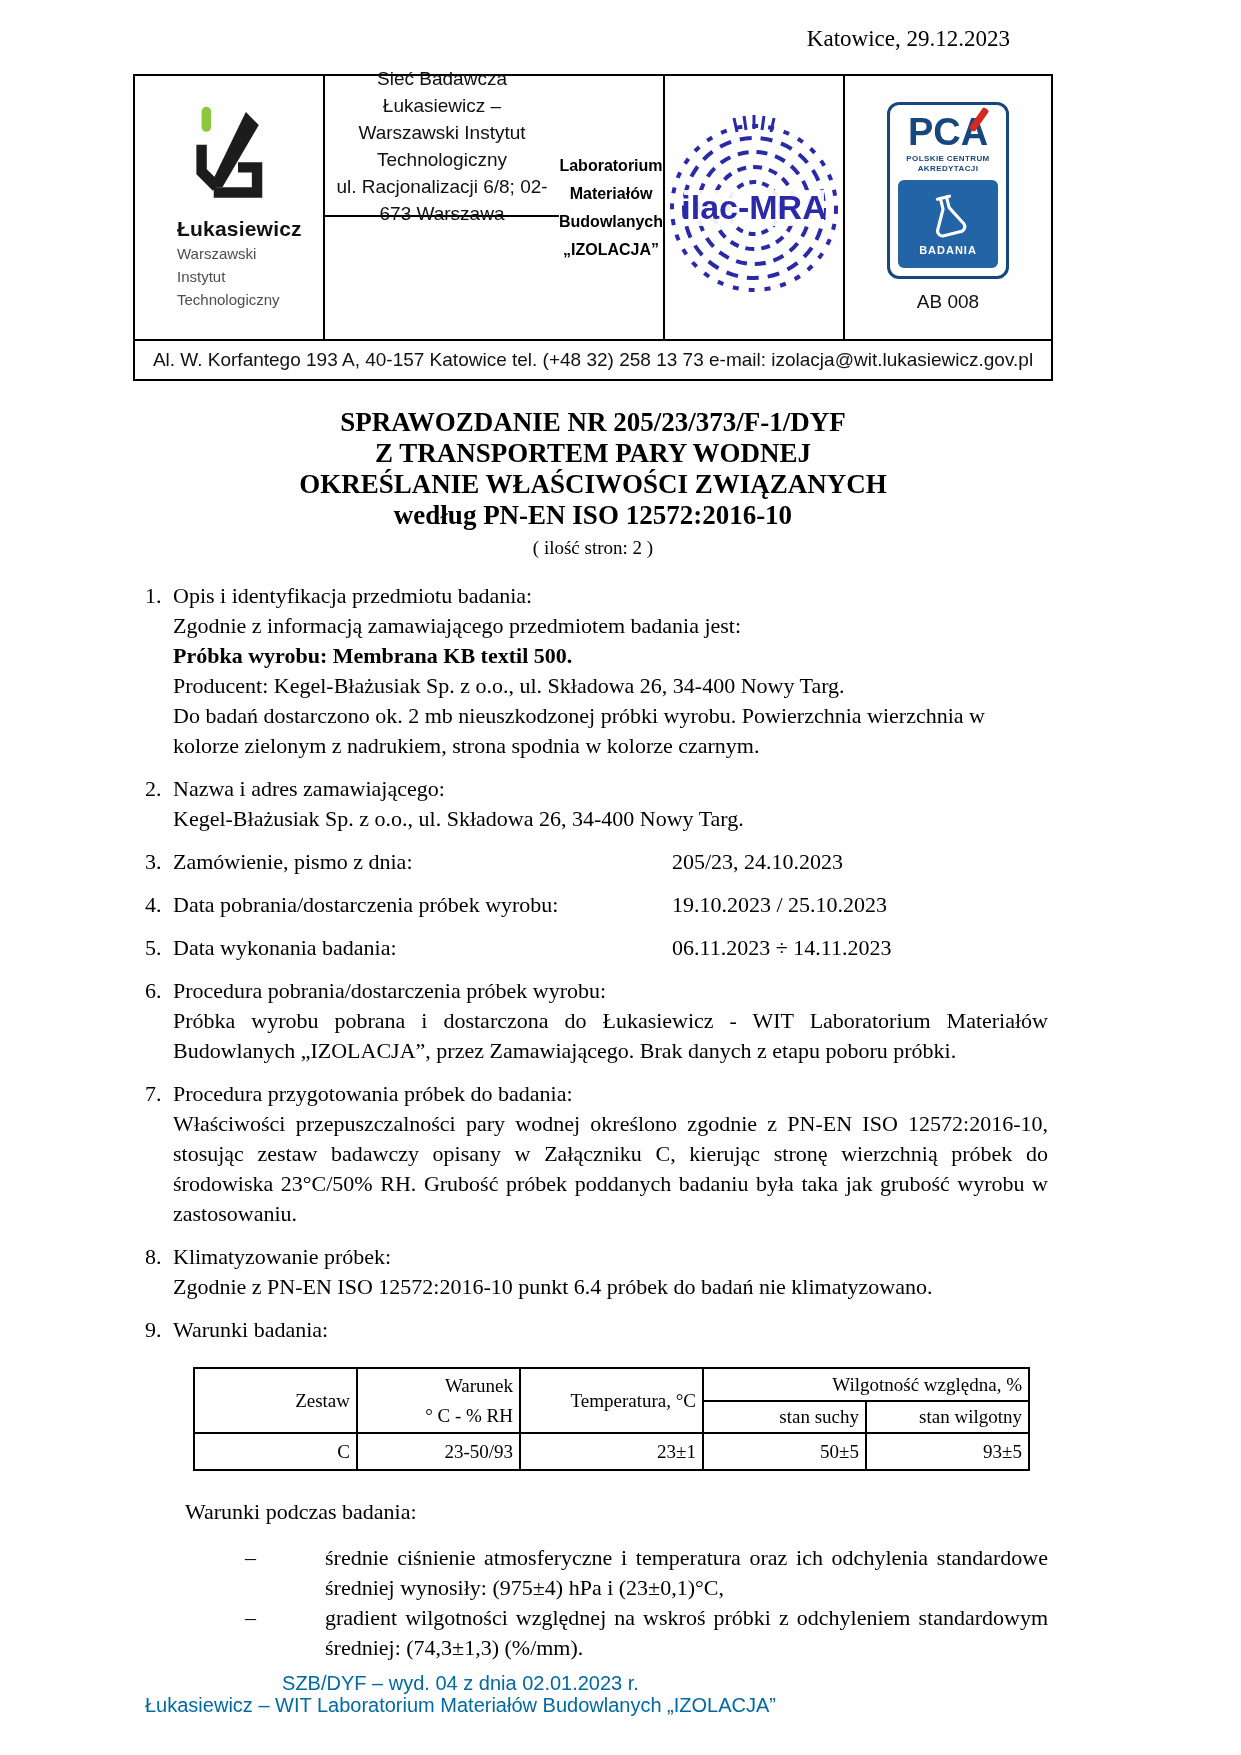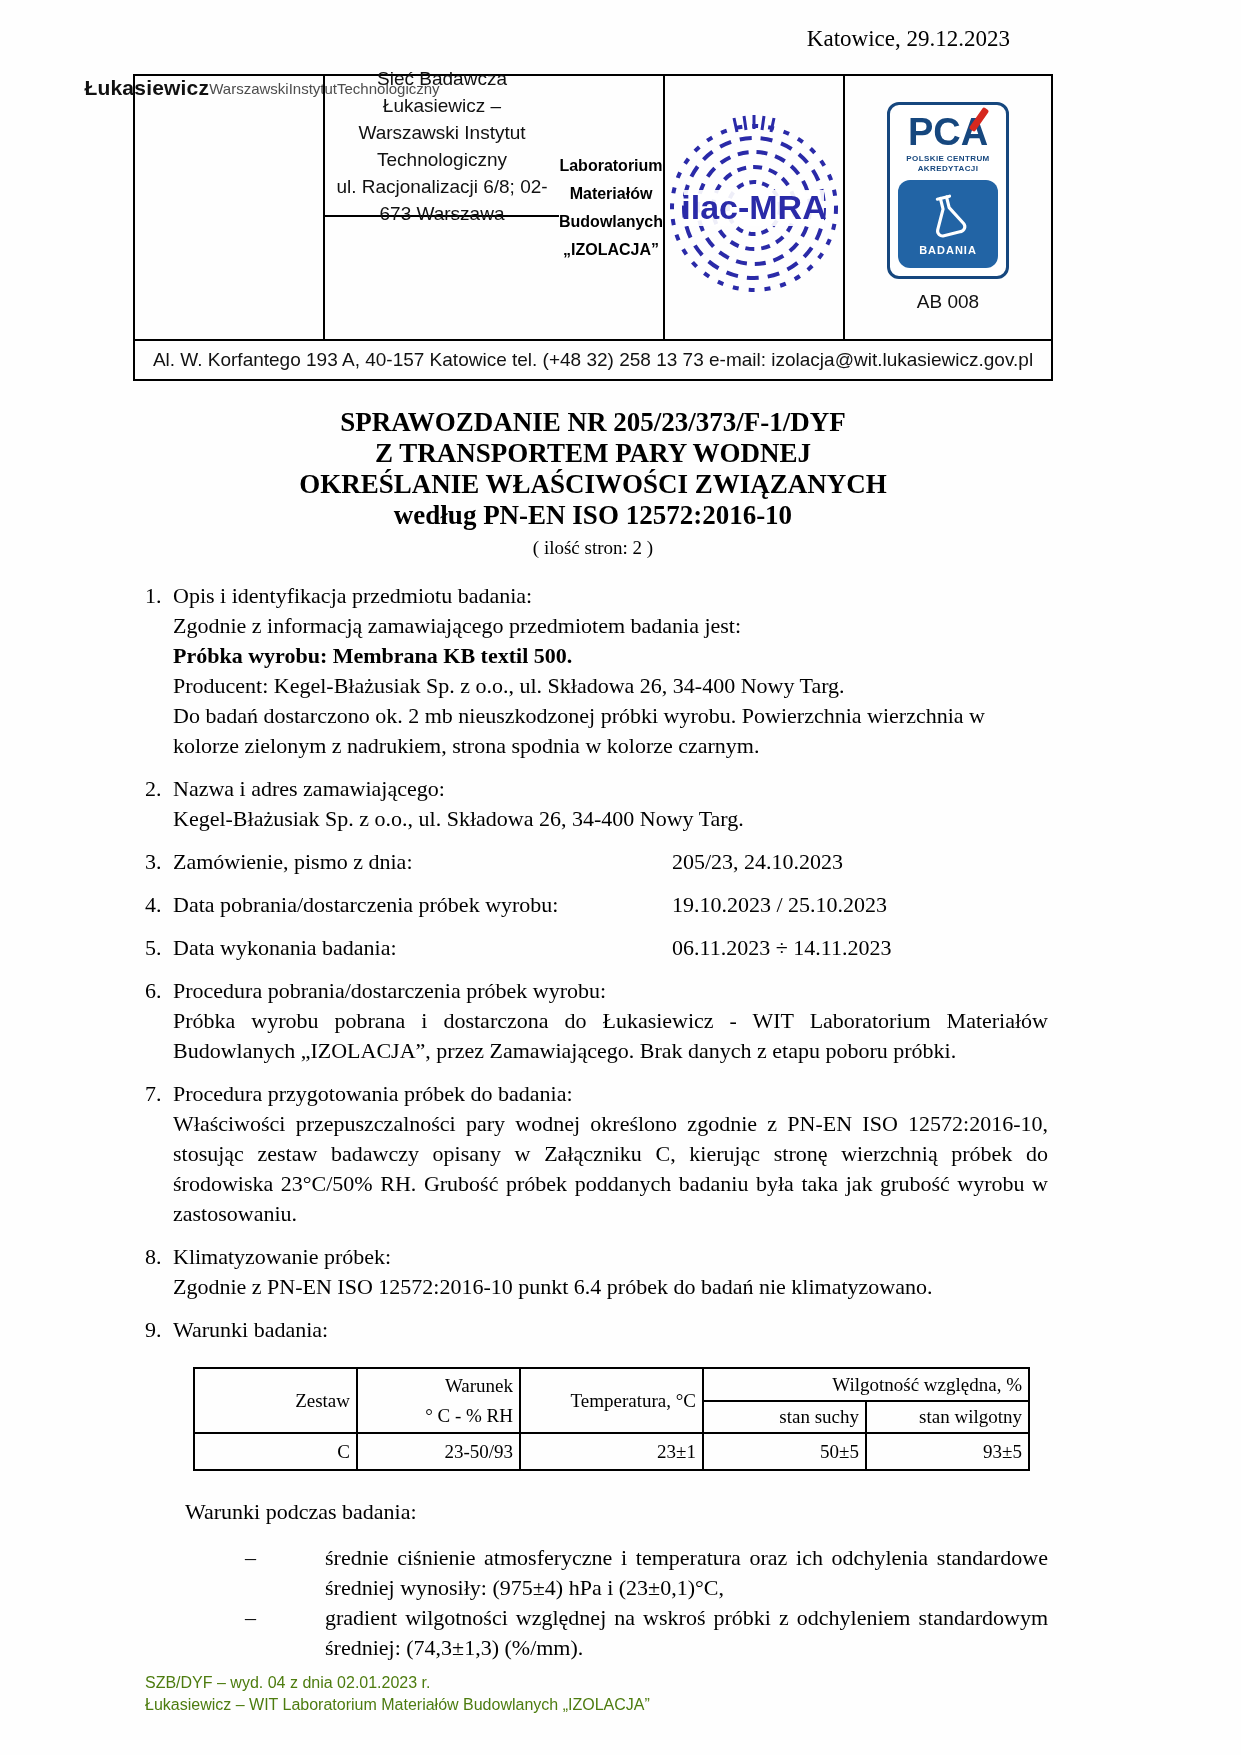--- a/index.html
+++ b/index.html
@@ -26,23 +26,23 @@
     width: 920px;
     border: 2px solid #000;
     display: grid;
     grid-template-columns: 188px 340px 180px 1fr;
     font-family: "Liberation Sans", "DejaVu Sans", sans-serif;
   }
   .hcell { border-left: 2px solid #000; }
   .hcell:first-child { border-left: none; }
   .cell-logo {
     height: 263px;
-    display: flex; 
+    display: flex; flex-direction: column;
     justify-content: center; align-items: flex-start;
-    padding-left: 66px;
+    padding-left: 42px;
   }
   .logo-mark { width: 96px; height: 104px; margin-bottom: 8px; }
   .logo-brand { font-size: 21px; font-weight: bold; color: #111; letter-spacing: 0.2px; }
   .logo-sub { font-size: 15px; color: #4d4d4d; line-height: 20px; margin-top: 3px; }
   .cell-center { display: flex; }
   .cell-center .inst {
     height: 141px; border-bottom: 2px solid #000;
     display: flex; flex-direction: column; justify-content: center; align-items: center;
     font-size: 19px; line-height: 27px; text-align: center; color: #111;
   }
@@ -66,21 +66,21 @@
   }
   .pca-red {
     position: absolute; right: -4px; top: 3px; width: 26px; height: 7px;
     background: #d6281e; transform: rotate(-55deg); border-radius: 2px;
   }
   .pca-sub {
     font-size: 8px; font-weight: bold; color: #16477e; text-align: center;
     line-height: 10px; letter-spacing: 0.4px; margin: 3px 0 6px 0;
   }
   .pca-blue {
-    width: 100px; height: 88px; background: #2264a5; border-radius: 12px;
+    width: 100px; height: 88px; background: #2264a5; border-radius: 6px;
     display: flex; flex-direction: column; align-items: center; justify-content: center;
   }
   .pca-badge-label { color: #fff; font-size: 11px; font-weight: bold; letter-spacing: 1px; margin-top: 4px; }
   .pca-number { font-size: 19px; color: #111; margin-top: 12px; font-family: "Liberation Sans", sans-serif; }
   .header-address {
     grid-column: 1 / -1; border-top: 2px solid #000;
     height: 40px; display: flex; align-items: center; justify-content: center;
     font-size: 19px; color: #111;
   }
   
@@ -108,21 +108,21 @@
   .c4 { width: 163px; } .c5 { width: 163px; }
   
   .conditions { margin: 26px 0 0 40px; }
   .cond-heading { margin-bottom: 16px; }
   .cond-bullet { position: relative; padding-left: 140px; text-align: justify; }
   .cond-bullet .dash { position: absolute; left: 60px; top: 0; }
   
   .footer {
     position: absolute; left: 145px; top: 1672px;
     font-family: "Liberation Sans", "DejaVu Sans", sans-serif;
-    font-size: 16px; line-height: 22px; color: #4d7c0f;
+    font-size: 20px; line-height: 22px; color: #0369a1; text-align: center;
   }
 </style>
 </head>
 <body>
 
 <div class="page">
 
   <div class="date-line">Katowice, 29.12.2023</div>
 
   <div class="header-table">

